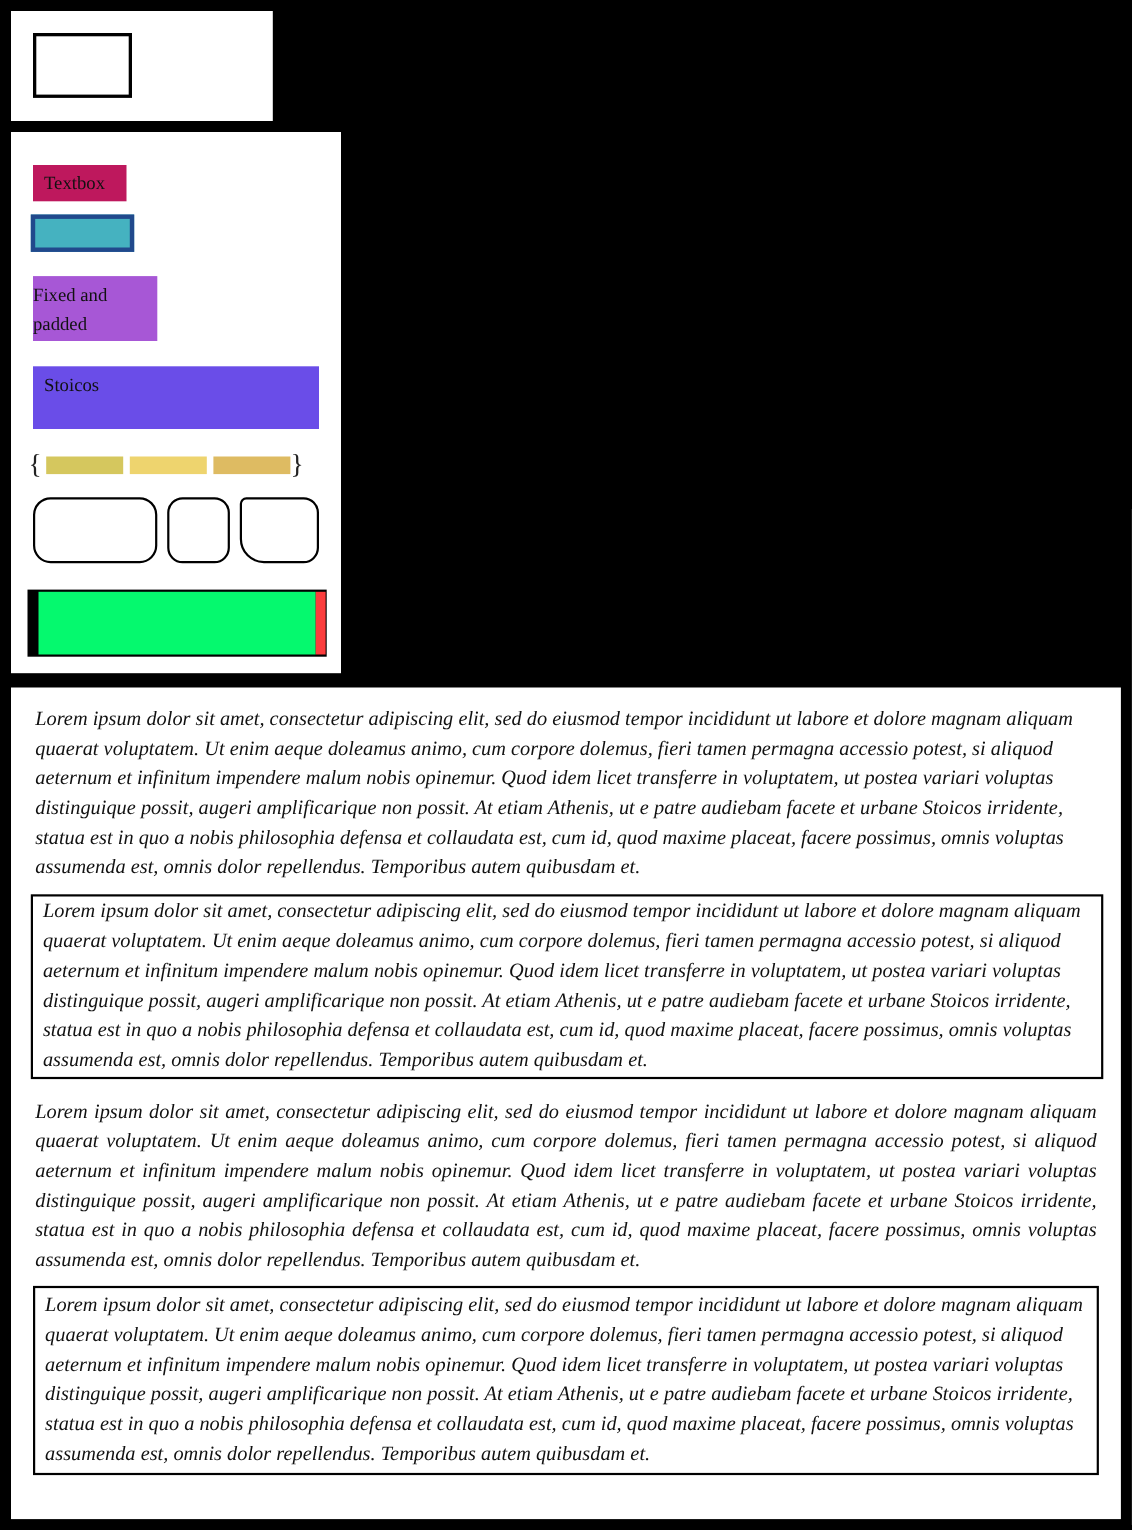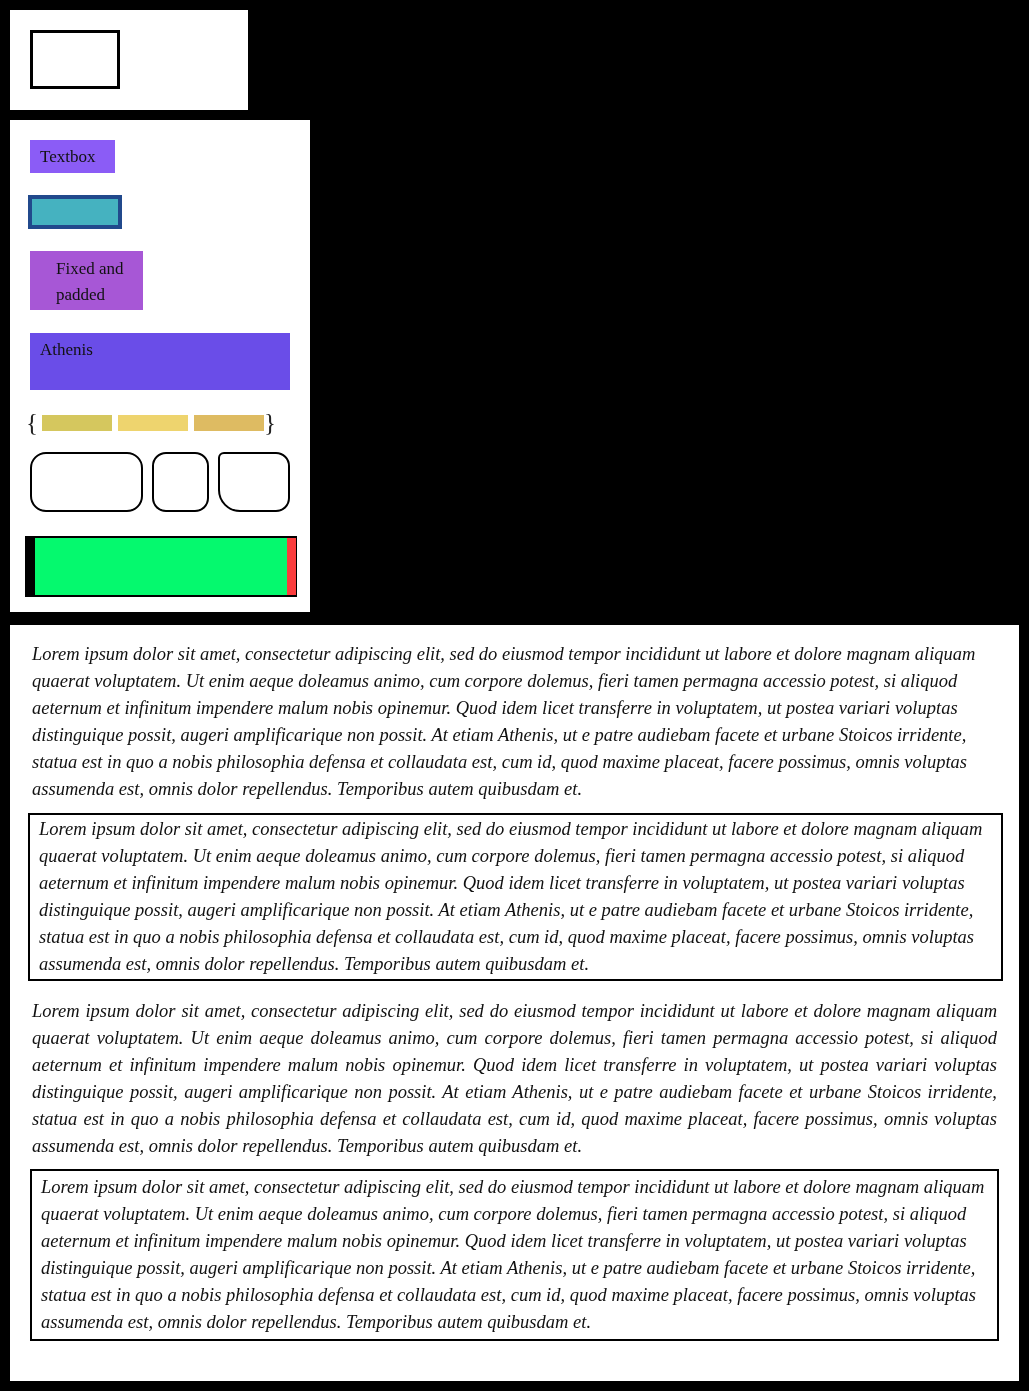--- a/index.html
+++ b/index.html
@@ -18,21 +18,21 @@
     position: absolute; left: 20px; top: 20px;
     width: 84px; height: 53px;
     border: 3px solid #000; background: #fff;
   }
 
   
   #card-shapes { left: 10px; top: 120px; width: 300px; height: 492px; }
   .chip { position: absolute; box-sizing: border-box; font-size: 17px; line-height: 24px; }
   #textbox-chip { left: 20px; top: 20px; width: 85px; height: 33px; padding: 5px 0 0 10px; }
   #bordered-chip { left: 18px; top: 75px; width: 94px; height: 34px; border: 4px solid; }
-  #fixed-padded-chip { left: 20px; top: 131px; width: 113px; height: 59px; padding: 5px 0 0 26px; line-height: 26px; }
+  #fixed-padded-chip { left: 20px; top: 131px; width: 113px; height: 59px; padding: 5px 0 0 0; line-height: 26px; }
   #topleft-chip { left: 20px; top: 213px; width: 260px; height: 57px; padding: 5px 0 0 10px; }
 
   #brace-row {
     position: absolute; left: 16px; top: 290px; height: 26px;
     display: flex; align-items: center;
   }
   .brace { font-size: 25px; line-height: 26px; color: #222; }
   .swatch { width: 70px; height: 16px; margin-left: 4px; }
   .swatch + .swatch { margin-left: 6px; }
   .swatch:last-of-type { margin-right: 2px; }
@@ -66,32 +66,32 @@
 </style>
 </head>
 <body>
 
 <div class="card" id="card-top">
   <div class="outlined-rect"></div>
 </div>
 
 <div class="card" id="card-shapes">
 
-  <div class="chip" id="textbox-chip" style="background-color: #8b5cf6;">
+  <div class="chip" id="textbox-chip" style="background-color: #be185d; margin-top: 10px;">
     <span>Textbox</span>
   </div>
 
   <div class="chip" id="bordered-chip" style="background-color: rgb(69, 178, 192); border-color: rgb(33, 73, 140);"></div>
 
   <div class="chip" id="fixed-padded-chip" style="background-color: rgb(167, 87, 214);">
     <span>Fixed and padded</span>
   </div>
 
   <div class="chip" id="topleft-chip" style="background-color: rgb(106, 77, 232);">
-    <span>Athenis</span>
+    <span>Stoicos</span>
   </div>
 
   <div id="brace-row">
     <span class="brace">{</span>
     <span class="swatch" style="background-color: rgb(213, 199, 94);"></span>
     <span class="swatch" style="background-color: rgb(238, 212, 110);"></span>
     <span class="swatch" style="background-color: rgb(222, 187, 98);"></span>
     <span class="brace">}</span>
   </div>
 

